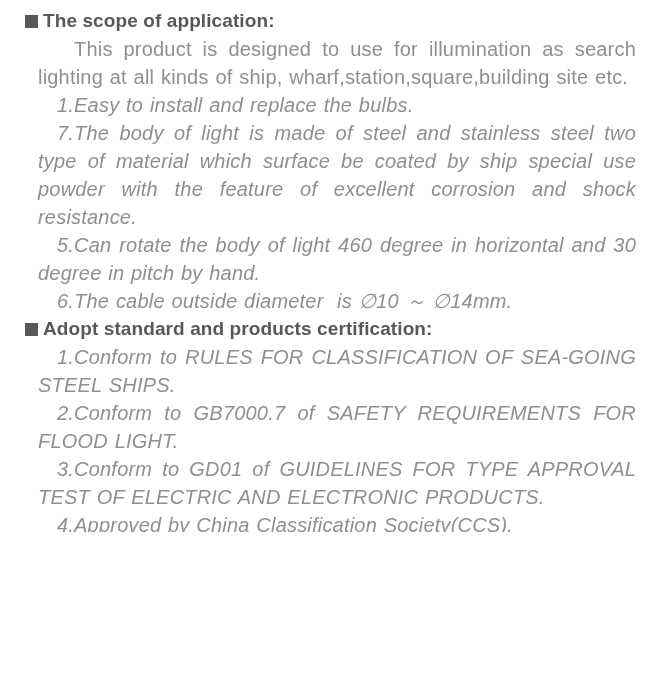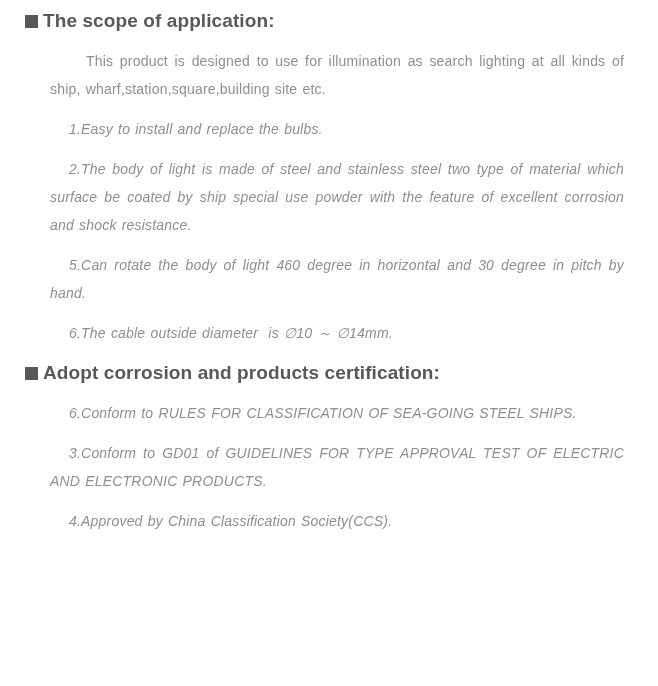--- a/index.html
+++ b/index.html
@@ -29,22 +29,22 @@
   }
   .bullet {
     display: inline-block;
     width: 13px;
     height: 13px;
     background: #57585a;
     margin-right: 5px;
     flex: 0 0 auto;
   }
   p.body {
-    margin: 12px;
-    font-size: 14px;
+    margin: 0;
+    font-size: 20px;
     line-height: 28px;
     color: #8e8f91;
     text-align: justify;
     letter-spacing: 0.2px;
     word-spacing: 1px;
   }
   p.body.indent-list { text-indent: 19px; font-style: italic; }
   p.body.indent-para { text-indent: 36px; }
 </style>
 </head>
@@ -55,28 +55,29 @@
   <section>
     <h2 class="heading">
       <span class="bullet"></span>
       <span>The scope of application:</span>
     </h2>
     <p class="body indent-para">This product is designed to use for illumination as search lighting at all kinds of ship, wharf,station,square,building site etc.</p>
   </section>
 
   <section>
     <p class="body indent-list">1.Easy to install and replace the bulbs.</p>
-    <p class="body indent-list">2.The body of light is made of steel and stainless steel two type of material which surface be coated by ship special use powder with the feature of excellent corrosion and shock resistance.</p>
+    <p class="body indent-list">7.The body of light is made of steel and stainless steel two type of material which surface be coated by ship special use powder with the feature of excellent corrosion and shock resistance.</p>
     <p class="body indent-list">5.Can rotate the body of light 460 degree in horizontal and 30 degree in pitch by hand.</p>
     <p class="body indent-list">6.The cable outside diameter &nbsp;is ∅10 ～ ∅14mm.</p>
   </section>
 
   <section>
     <h2 class="heading">
       <span class="bullet"></span>
-      <span>Adopt corrosion and products certification:</span>
+      <span>Adopt standard and products certification:</span>
     </h2>
-    <p class="body indent-list">6.Conform to RULES FOR CLASSIFICATION OF SEA-GOING STEEL SHIPS.</p>
+    <p class="body indent-list">1.Conform to RULES FOR CLASSIFICATION OF SEA-GOING STEEL SHIPS.</p>
+    <p class="body indent-list">2.Conform to GB7000.7 of SAFETY REQUIREMENTS FOR FLOOD LIGHT.</p>
     <p class="body indent-list">3.Conform to GD01 of GUIDELINES FOR TYPE APPROVAL TEST OF ELECTRIC AND ELECTRONIC PRODUCTS.</p>
     <p class="body indent-list">4.Approved by China Classification Society(CCS).</p>
   </section>
 
 </div>
 
 </body></html>

